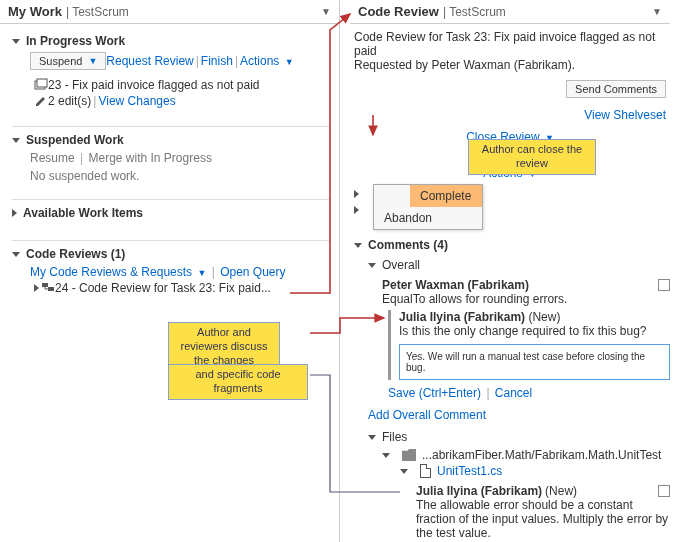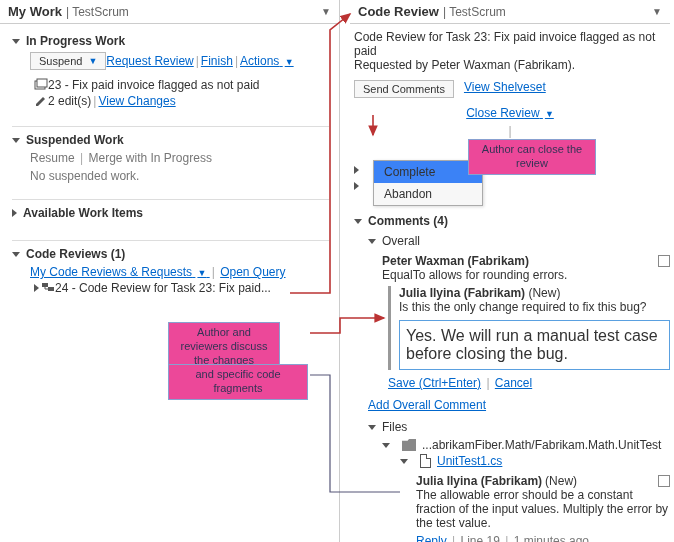--- a/index.html
+++ b/index.html
@@ -15,43 +15,43 @@
 
   .section { padding: 4px 10px 8px 12px; }
   .sec-head { display: flex; align-items: center; font-weight: 600; font-size: 12px; margin: 6px 0 4px 0; cursor: default; }
   .sec-head.bordered { border-top: 1px solid #ddd; padding-top: 6px; margin-top: 4px; }
   .caret { display: inline-block; width: 0; height: 0; margin-right: 6px; }
   .caret.open { border-left: 4px solid transparent; border-right: 4px solid transparent; border-top: 5px solid #555; }
   .caret.closed { border-top: 4px solid transparent; border-bottom: 4px solid transparent; border-left: 5px solid #555; }
 
   .toolbar { display: flex; align-items: center; margin: 4px 0 8px 18px; flex-wrap: wrap; }
   .btn { border: 1px solid #bbb; background: #f7f7f7; padding: 2px 8px; font-size: 11px; cursor: pointer; display: inline-flex; align-items: center; gap: 4px; }
-  .link { color: #0066cc; cursor: pointer; text-decoration: underline; }
+  .link { color: #0066cc; cursor: pointer; }
   .sep { color: #aaa; margin: 0 2px; }
   .drop-small { font-size: 9px; color: #0066cc; margin-left: 2px; }
 
   .item-row { display: flex; align-items: center; margin: 2px 0 2px 22px; }
   .ico { width: 14px; height: 14px; display: inline-block; flex-shrink: 0; }
   .muted { color: #777; }
 
   .review-desc { margin: 6px 4px 8px 4px; }
-  .review-toolbar { display: flex; align-items: flex-start; gap: 10px; margin: 4px 4px 8px 4px; }
+  .review-toolbar { display: flex; align-items: flex-end; gap: 10px; margin: 4px 4px 8px 4px; flex-direction: column; }
   .review-links { display: flex; align-items: center; gap: 4px; margin: 4px 4px 4px 4px; flex-direction: column; }
 
   .menu { border: 1px solid #aaa; background: #f7f7f7; width: 110px; margin-left: 4px; box-shadow: 1px 1px 3px rgba(0,0,0,0.15); }
   .menu-item { padding: 4px 10px; cursor: pointer; }
-  .menu-item.sel { background: #3b82f6; }
-
-  .callout { position: absolute; background: #ec4899; border: 1px solid #88a0d0; padding: 3px 8px; font-size: 11px; color: #335; text-align: center; line-height: 1.25; }
+  .menu-item.sel { background: #fdba74; margin-left: 36px; }
+
+  .callout { position: absolute; background: #fde047; border: 1px solid #88a0d0; padding: 3px 8px; font-size: 11px; color: #335; text-align: center; line-height: 1.25; }
 
   .comment-block { margin-left: 18px; }
   .comment-head { display: flex; align-items: center; margin-top: 6px; }
   .checkbox-sq { width: 12px; height: 12px; border: 1px solid #888; margin-left: auto; }
   .reply-block { border-left: 3px solid #999; margin-left: 6px; padding-left: 8px; margin-top: 4px; }
-  .reply-box { border: 1px solid #5aa0e0; background: #fff; padding: 6px; margin-top: 6px; font-size: 16px; }
+  .reply-box { border: 1px solid #5aa0e0; background: #fff; padding: 6px; margin-top: 6px; font-size: 10px; }
   .save-row { margin: 6px 0 6px 6px; }
 
   .file-row { display: flex; align-items: center; gap: 6px; margin: 2px 0 2px 0; }
 
   svg.arrow { position: absolute; pointer-events: none; }
 
   .folder-ico { width:14px; height:12px; background:#888; clip-path: polygon(0 15%, 40% 15%, 50% 0, 100% 0, 100% 100%, 0 100%); }
   .file-ico-box { width:11px; height:14px; border:1px solid #555; background:#fff; position:relative; }
   .file-ico-box::after { content:""; position:absolute; right:-1px; top:-1px; width:4px; height:4px; background:#fff; border-left:1px solid #555; border-bottom:1px solid #555; }
 </style>

